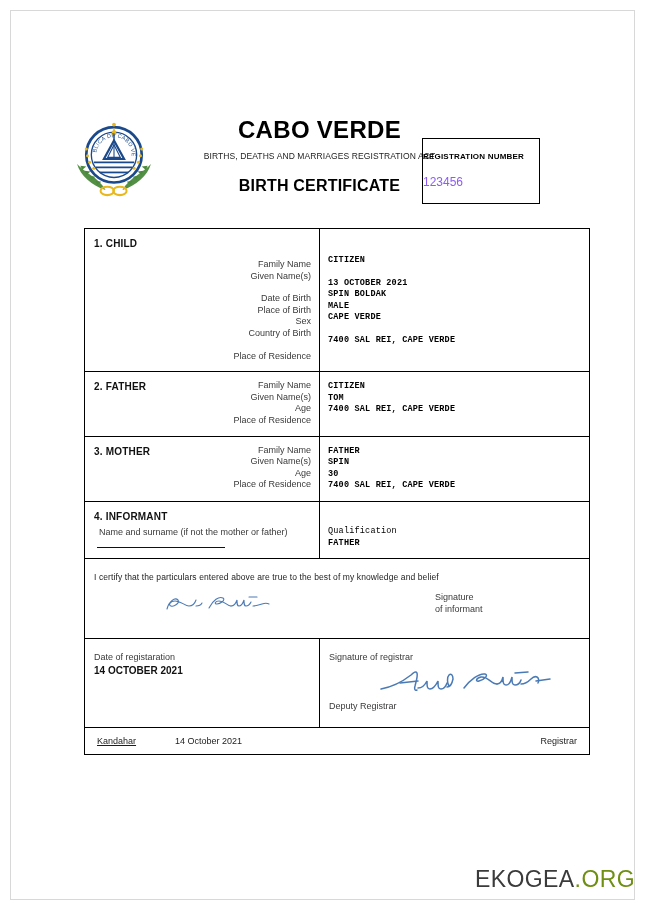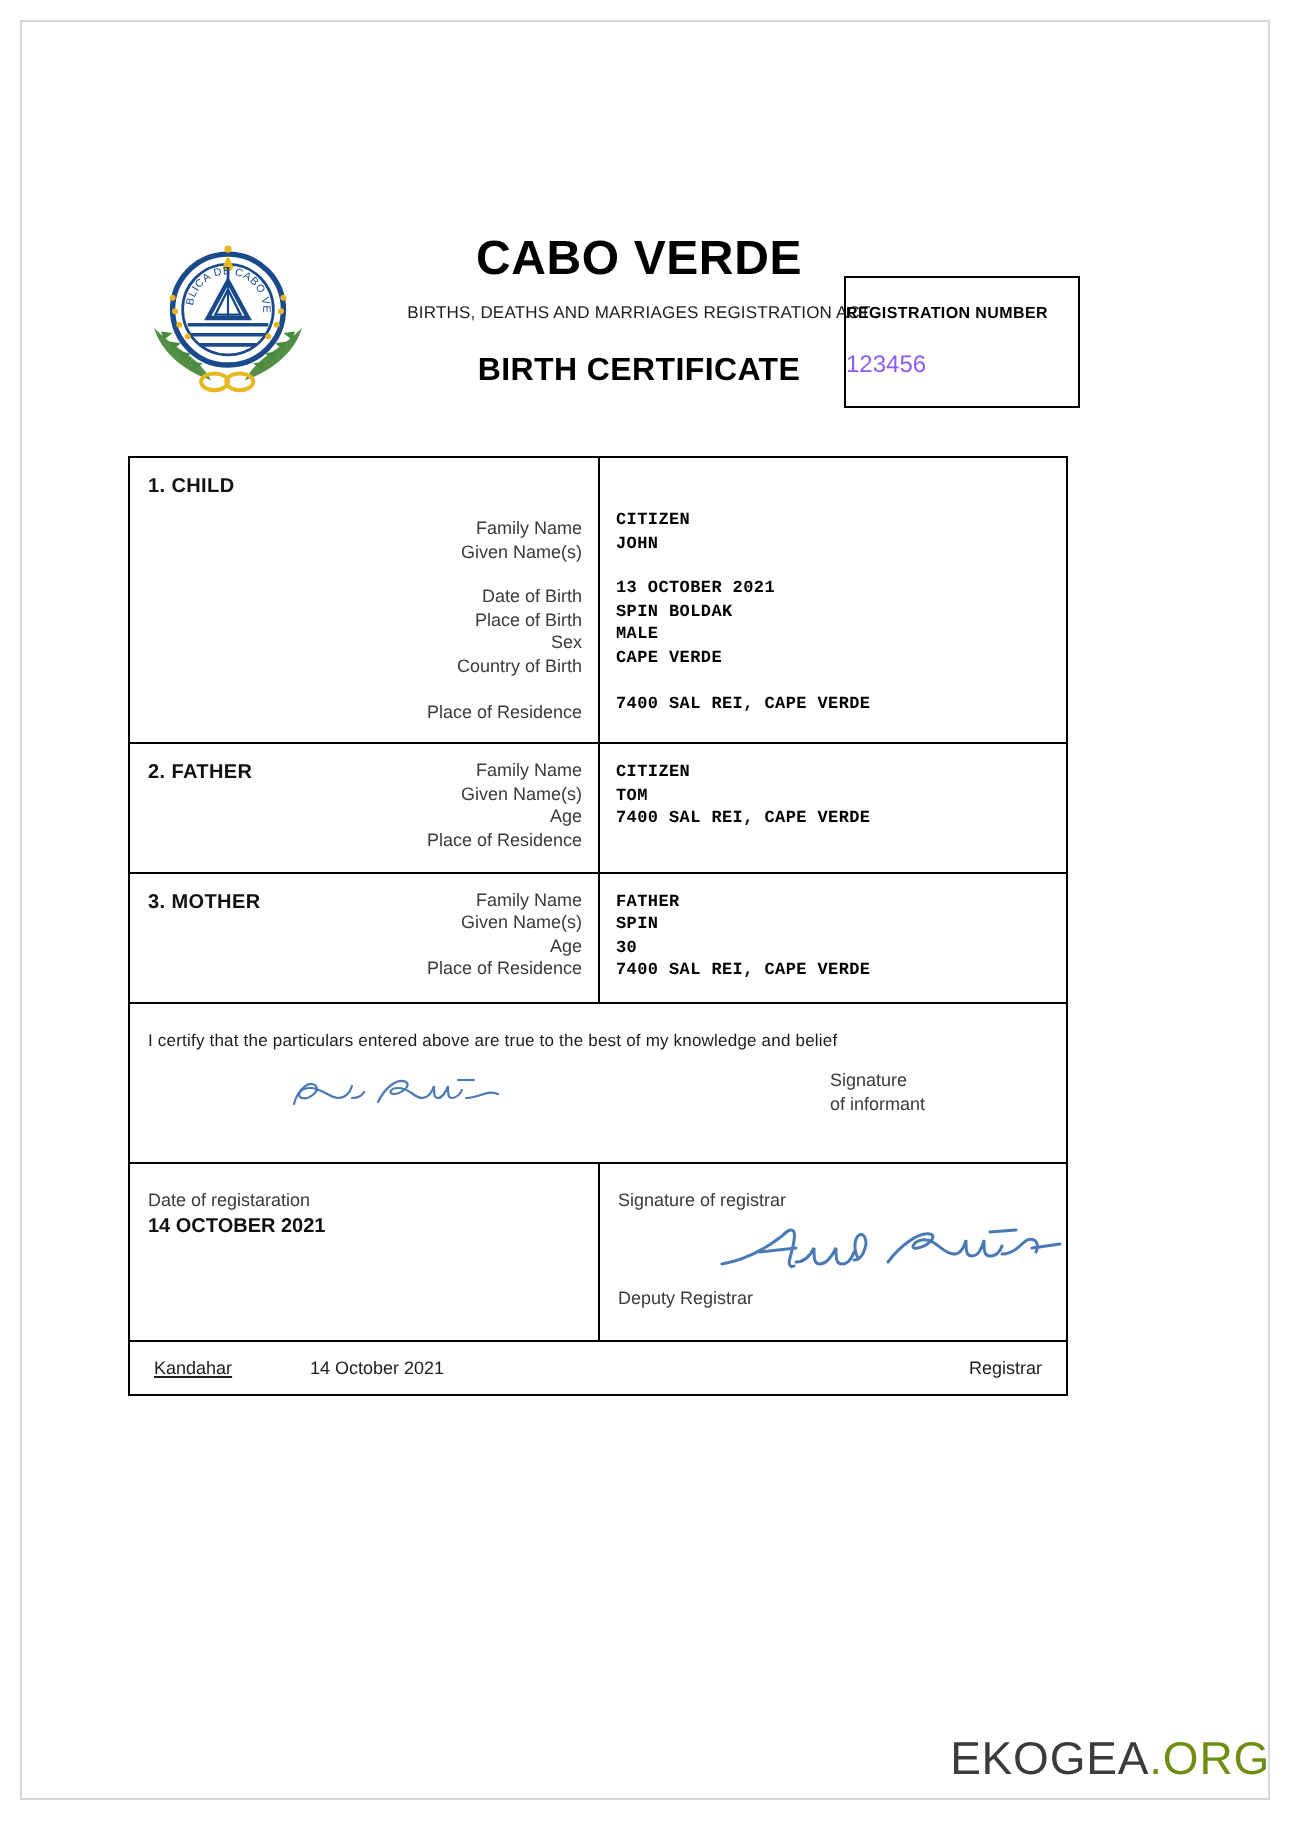--- a/index.html
+++ b/index.html
@@ -31,21 +31,21 @@
   }
   .regbox{
     position:absolute;left:350px;top:26px;width:118px;height:66px;
     border:1.4px solid #000;box-sizing:border-box;text-align:left;
   }
   .regbox-label{font-size:8px;font-weight:bold;color:#000;margin-top:13px;letter-spacing:0.2px;}
   .regbox-value{font-size:12px;color:#8b5cf6;margin-top:14px;}
 
   
   .sheet{
-    position:absolute;left:64px;top:228px;width:470px;
+    position:absolute;left:84px;top:228px;width:506px;
     border:1.3px solid #000;box-sizing:border-box;
   }
   .row{display:flex;border-bottom:1.3px solid #000;box-sizing:border-box;}
   .row.last{border-bottom:none;}
   .col-l{width:235px;box-sizing:border-box;border-right:1.3px solid #000;position:relative;}
   .col-r{flex:1;box-sizing:border-box;position:relative;}
   .col-full{width:100%;box-sizing:border-box;position:relative;}
 
   .sec-title{
     font-size:10px;font-weight:bold;color:#111;
@@ -200,21 +200,20 @@
           <div class="lbl">Place of Birth</div>
           <div class="lbl">Sex</div>
           <div class="lbl">Country of Birth</div>
           <div class="lbl gap">Place of Residence</div>
         </div>
       </div>
     </div>
     <div class="col-r">
       <div class="vals" style="padding-top:26px;">
         <div class="val">CITIZEN</div>
-        <div class="val">JOHN</div>
         <div class="val gap">13 OCTOBER 2021</div>
         <div class="val">SPIN BOLDAK</div>
         <div class="val">MALE</div>
         <div class="val">CAPE VERDE</div>
         <div class="val gap">7400 SAL REI, CAPE VERDE</div>
       </div>
     </div>
   </div>
 
   <div class="row">
@@ -249,20 +248,33 @@
     <div class="col-r">
       <div class="vals" style="padding-top:9px;">
         <div class="val">FATHER</div>
         <div class="val">SPIN</div>
         <div class="val">30</div>
         <div class="val">7400 SAL REI, CAPE VERDE</div>
       </div>
     </div>
   </div>
 
+  <div class="row">
+    <div class="col-l" style="height:56px;">
+      <div class="sec-title">4. INFORMANT</div>
+      <div class="inf-note">Name and surname (if not the mother or father)</div>
+      <div class="inf-line"></div>
+    </div>
+    <div class="col-r">
+      <div class="vals" style="padding-top:24px;">
+        <div class="val plain">Qualification</div>
+        <div class="val">FATHER</div>
+      </div>
+    </div>
+  </div>
 
   <div class="row">
     <div class="col-full">
       <div class="certify-text">I certify that the particulars entered above are true to the best of my knowledge and belief</div>
       <div class="sig-informant-wrap">
         <div class="sig-inf">
           <svg viewBox="0 0 110 26" width="110" height="26" aria-hidden="true">
             <g fill="none" stroke="#4a7ab5" stroke-width="1.1" stroke-linecap="round">
               <path d="M4 17 C6 9 12 5 15 8 C17 11 11 15 8 14 C5 13 7 9 12 9 C18 9 22 14 26 14 C30 14 32 11 33 8"></path>
               <path d="M33 14 C36 14 38 13 39 11"></path>

